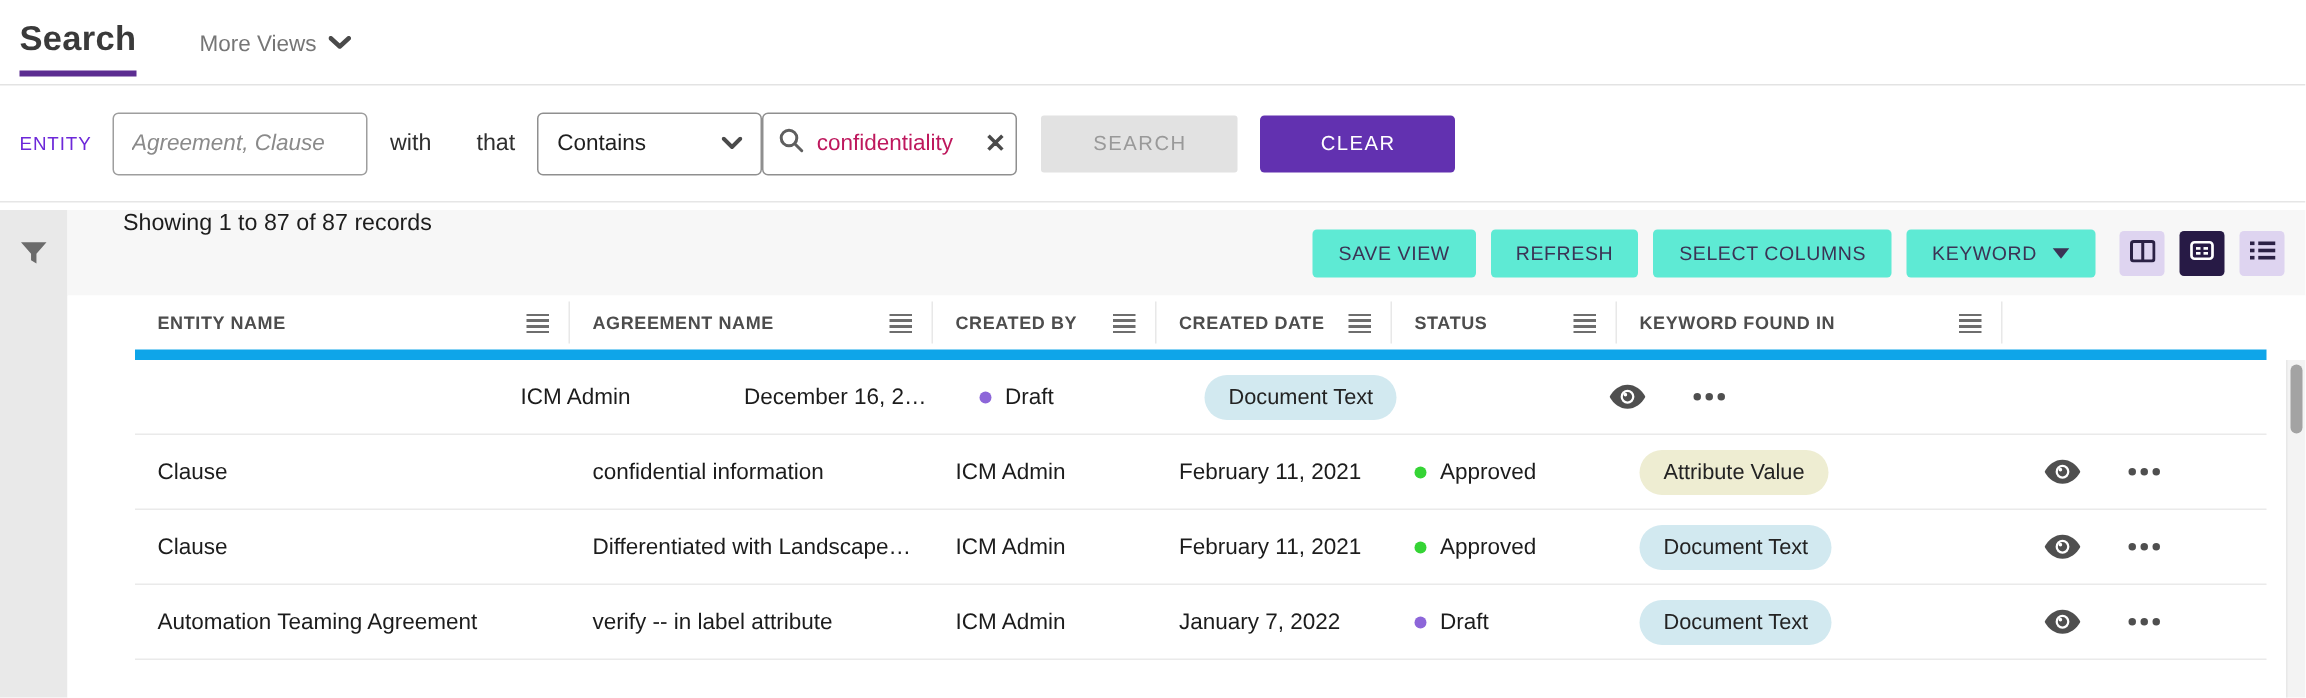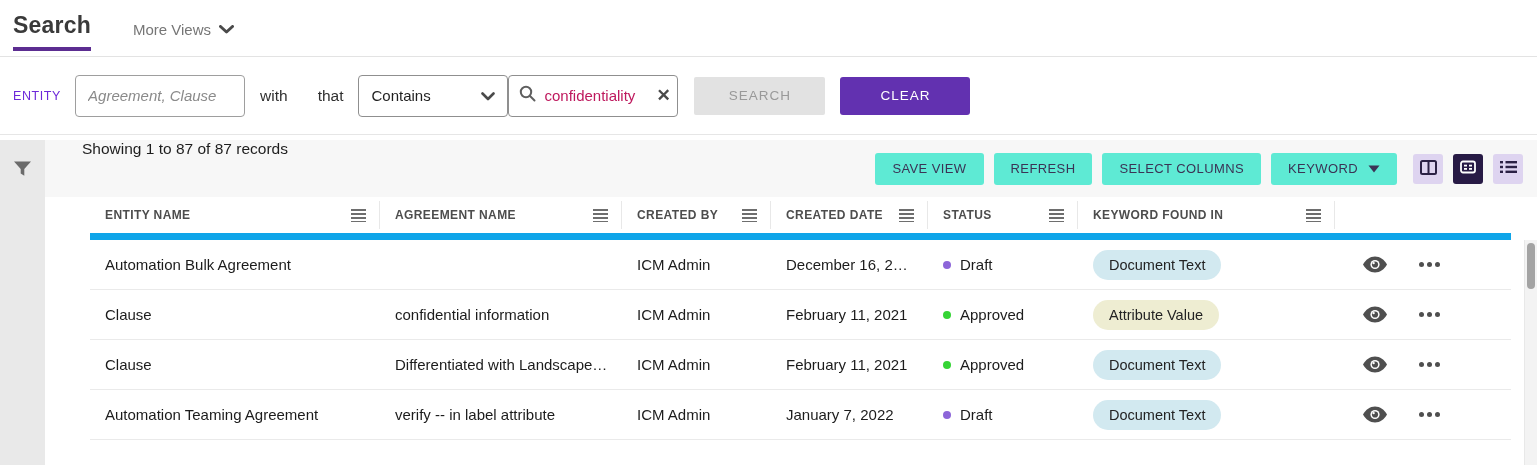--- a/index.html
+++ b/index.html
@@ -222,21 +222,20 @@
             <span class="col-menu"></span>
           </div>
           <div class="th c-kw">
             <span class="th-label">KEYWORD FOUND IN</span>
             <span class="col-menu"></span>
           </div>
           <div class="th c-actions"></div>
         </div>
 
         <div class="trow">
-          <div class="td c-entity">Automation Bulk Agreement</div>
           <div class="td c-agr"></div>
           <div class="td c-by">ICM Admin</div>
           <div class="td c-date">December 16, 2021</div>
           <div class="td c-status">
             <span class="status-wrap">
                 <span class="dot" data-variant="draft"></span>
                 <span>Draft</span>
               </span>
           </div>
           <div class="td c-kw">

